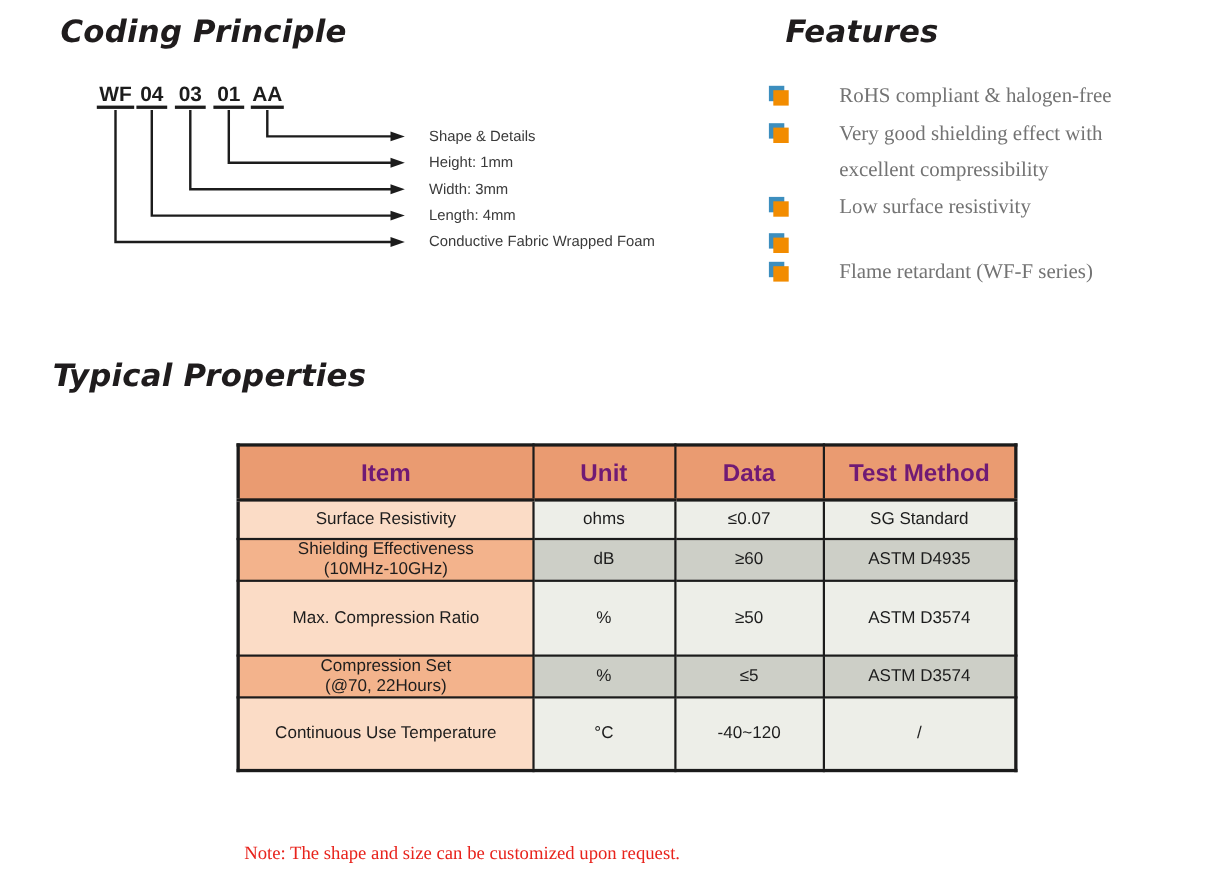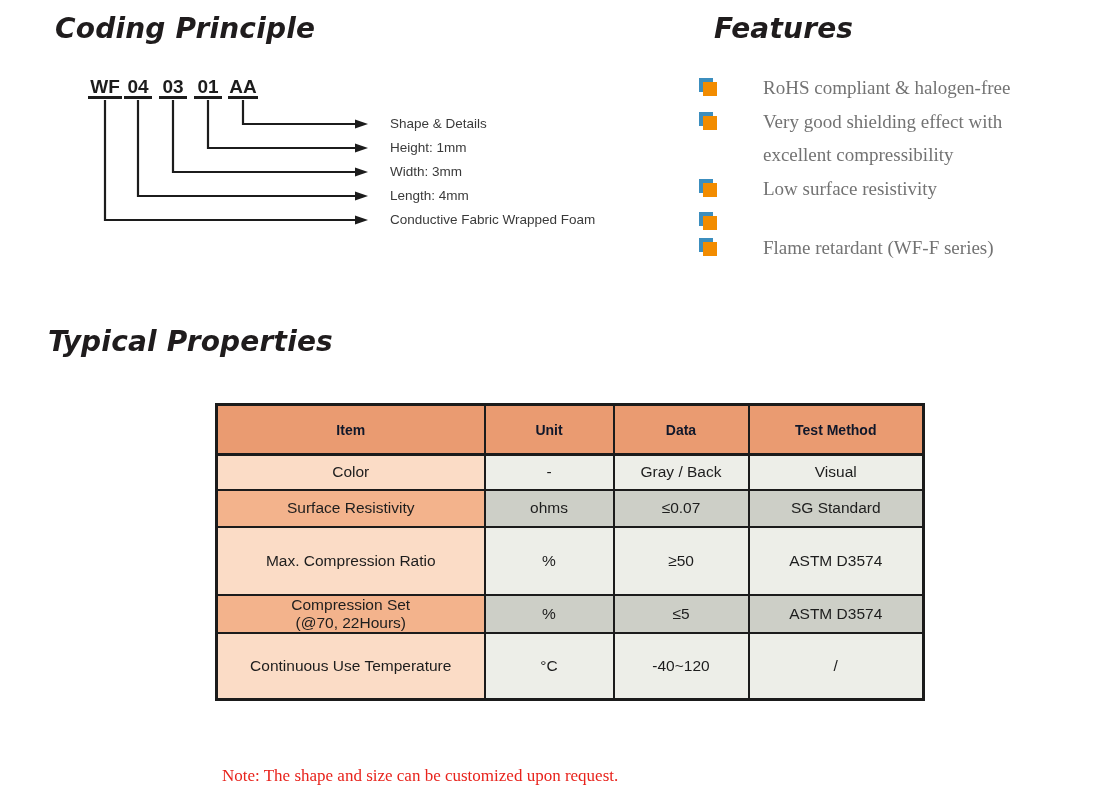--- a/index.html
+++ b/index.html
@@ -73,22 +73,22 @@
   #props-table col:nth-child(2) { width: 129px; }
   #props-table col:nth-child(3) { width: 135px; }
   #props-table col:nth-child(4) { width: 175px; }
   #props-table th, #props-table td {
     border: 2px solid #1b1b1b;
     text-align: center; vertical-align: middle;
     white-space: pre-line;
   }
   #props-table { border: 3px solid #1b1b1b; }
   #props-table th {
-    height: 50px; font-size: 14px; font-weight: bold;
-    background: var(--header-bg); border-bottom-width: 3px; color: #0f172a;
+    height: 50px; font-size: 22px; font-weight: bold;
+    background: var(--header-bg); border-bottom-width: 3px; color: #701a75;
   }
   #props-table td { font-size: 15.5px; color: #1d1d1d; }
   #props-table tbody tr:nth-child(1) td { height: 35px; }
   #props-table tbody tr:nth-child(2) td { height: 37px; }
   #props-table tbody tr:nth-child(3) td { height: 68px; }
   #props-table tbody tr:nth-child(4) td { height: 37px; }
   #props-table tbody tr:nth-child(5) td { height: 67px; }
   #props-table tbody tr:nth-child(6) td { height: 37px; }
   #props-table tbody tr:nth-child(odd)  td           { background: var(--cell-light); }
   #props-table tbody tr:nth-child(even) td           { background: var(--cell-dark); }
@@ -200,30 +200,31 @@
       <thead>
           <tr>
             <th>Item</th>
             <th>Unit</th>
             <th>Data</th>
             <th>Test Method</th>
           </tr>
         </thead>
       <tbody>
           <tr>
-            <td>Color</td>
-            <td>-</td>
-            <td>Gray / Back</td>
-            <td>Visual</td>
-          </tr>
-          <tr>
             <td>Surface Resistivity</td>
             <td>ohms</td>
             <td>≤0.07</td>
             <td>SG Standard</td>
+          </tr>
+          <tr>
+            <td>Shielding Effectiveness
+(10MHz-10GHz)</td>
+            <td>dB</td>
+            <td>≥60</td>
+            <td>ASTM D4935</td>
           </tr>
           <tr>
             <td>Max. Compression Ratio</td>
             <td>%</td>
             <td>≥50</td>
             <td>ASTM D3574</td>
           </tr>
           <tr>
             <td>Compression Set
 (@70, 22Hours)</td>

